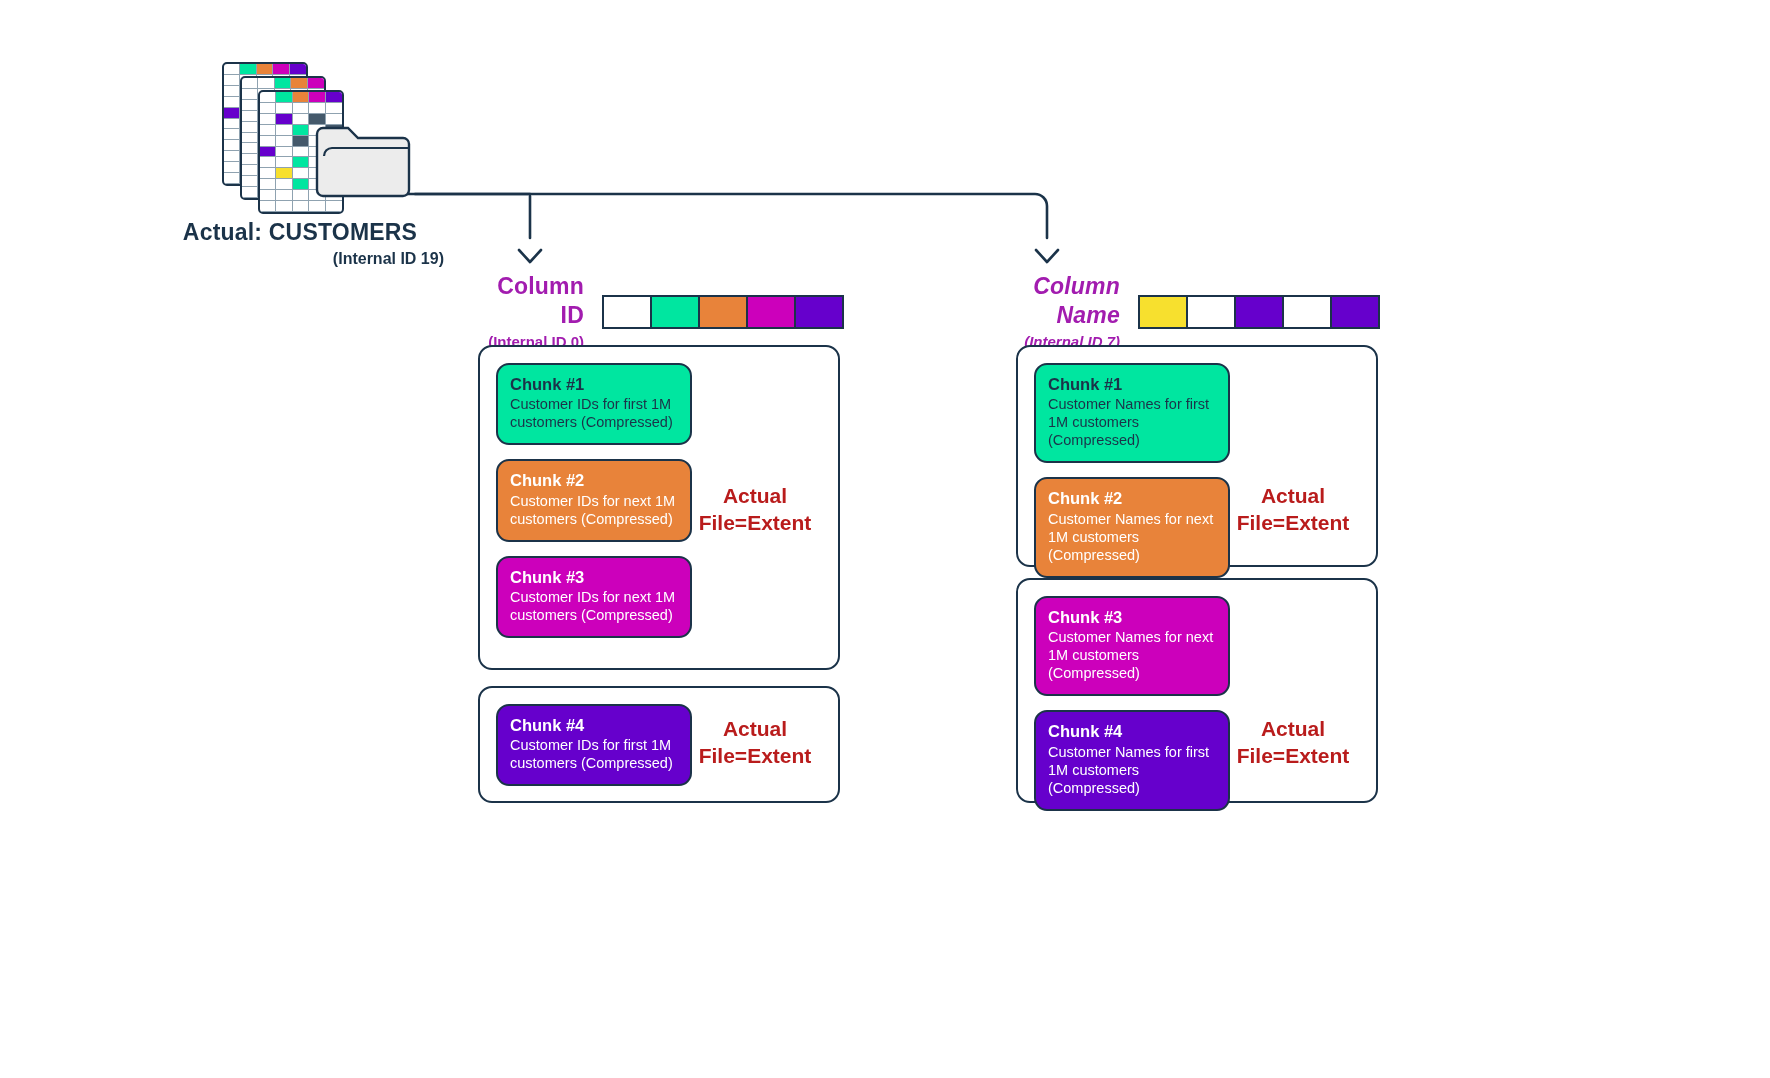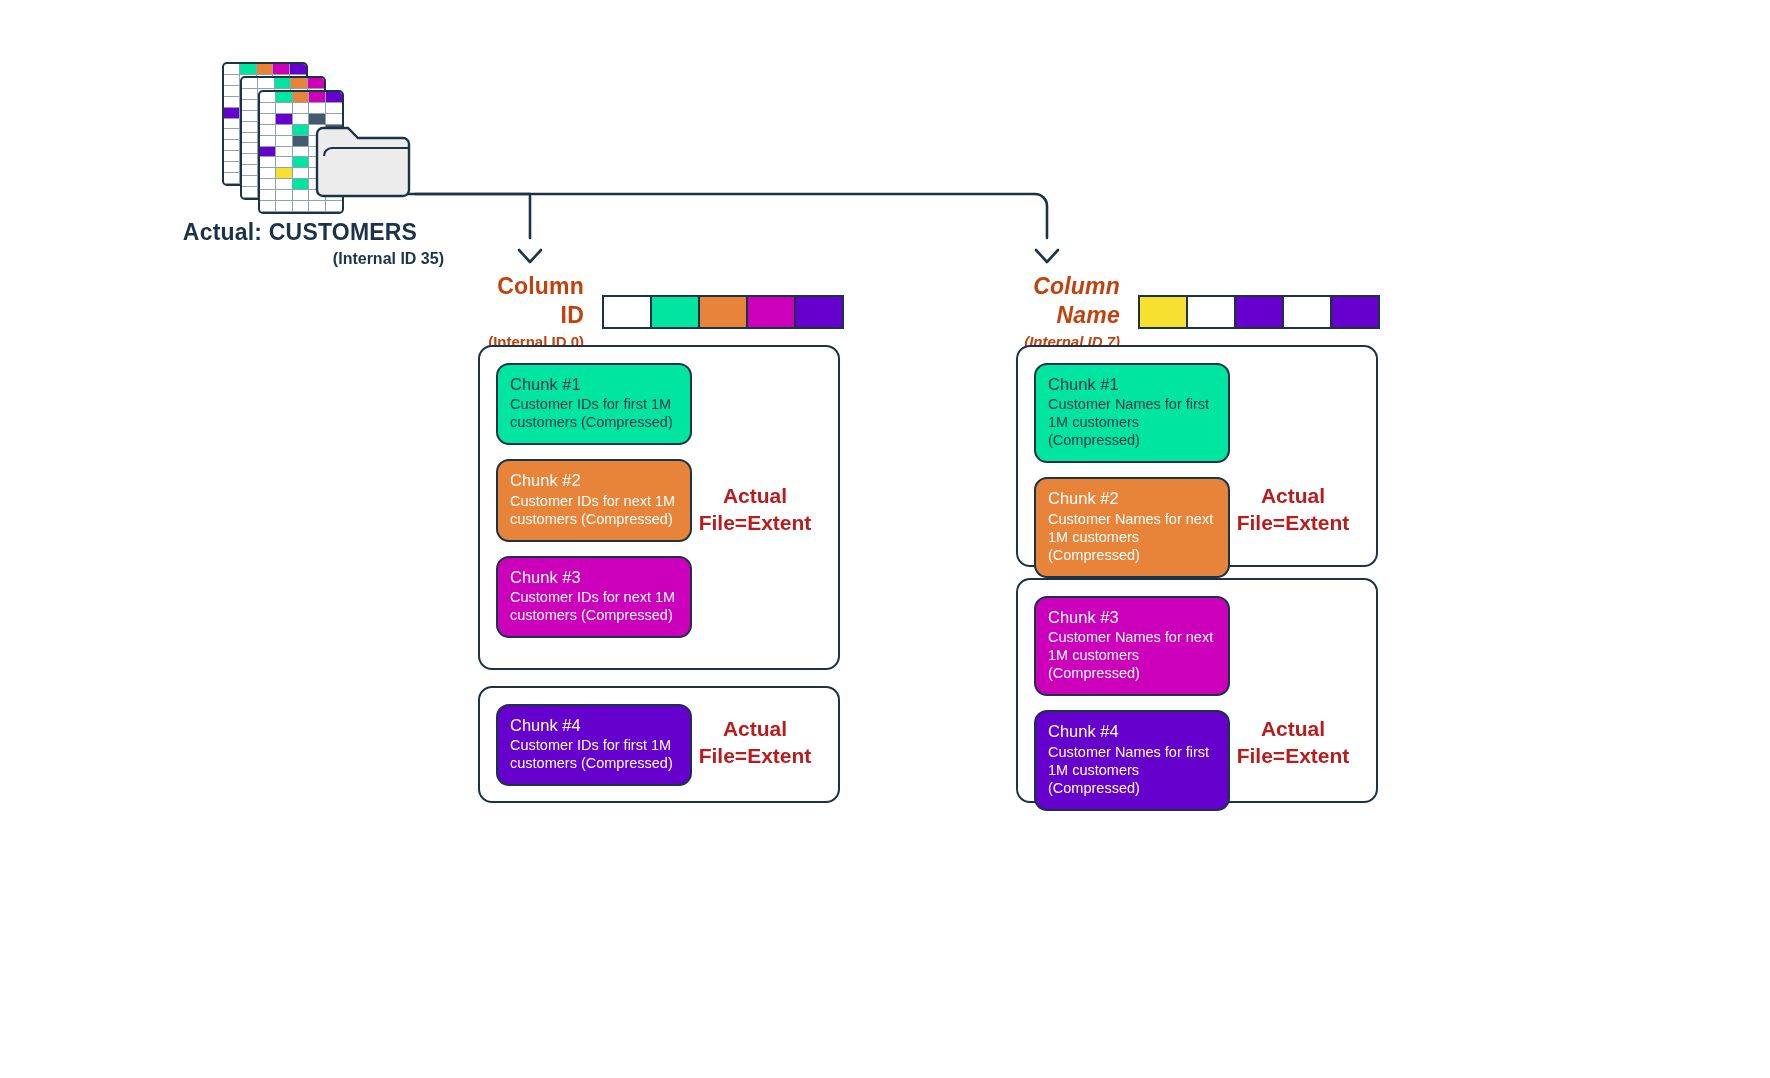--- a/index.html
+++ b/index.html
@@ -74,21 +74,21 @@
   .lbl-sub {
     font-size: 16px;
     font-weight: 700;
     line-height: 1.3;
     margin-top: 2px;
   }
   .lbl-stack .lbl-sub { text-align: right; padding-right: 6px; }
 
   
   .col-head { position: absolute; display: flex; align-items: center; gap: 18px; }
-  .col-head-text { color:#c2410c; text-align: right; }
+  .col-head-text { color:#a21caf; text-align: right; }
   .col-head-text .lbl-main { font-size: 23px; }
   .col-head-text .lbl-sub  { font-size: 15px; text-align: right; }
 
   .colorbar {
     display: flex;
     width: 242px;
     height: 34px;
     border: 2.5px solid #1b3349;
     overflow: hidden;
   }
@@ -116,21 +116,21 @@
     gap: 14px;
   }
   .chunk {
     width: 196px;
     border: 2.5px solid #1b3349;
     border-radius: 13px;
     padding: 9px 11px 11px 12px;
   }
   .chunk-title {
     font-size: 16.5px;
-    font-weight: 400;
+    font-weight: 700;
     line-height: 1.3;
     margin-bottom: 1px;
   }
   .chunk-desc {
     font-size: 14.5px;
     font-weight: 400;
     line-height: 1.24;
   }
   .ink-dark  { color: #1b3349; }
   .ink-light { color: #ffffff; }
@@ -353,21 +353,21 @@
         </div>
     </div>
     <svg class="folder" viewBox="0 0 98 80" xmlns="http://www.w3.org/2000/svg">
       <path d="M3 14 A6 6 0 0 1 9 8 H34 L44 18 H89 A6 6 0 0 1 95 24 V70 A6 6 0 0 1 89 76 H9 A6 6 0 0 1 3 70 Z" fill="#ececec" stroke="#1b3349" stroke-width="2.4"></path>
       <path d="M10 36 A8 8 0 0 1 18 28 H95" fill="none" stroke="#1b3349" stroke-width="2.2"></path>
     </svg>
   </div>
 
   <div class="lbl-stack">
     <div class="lbl-main">Actual: CUSTOMERS</div>
-    <div class="lbl-sub">(Internal ID 35)</div>
+    <div class="lbl-sub">(Internal ID 19)</div>
   </div>
 
   <div class="col-head" id="colhead-id">
     <div class="col-head-text">
       <div class="lbl-main">Column ID</div>
       <div class="lbl-sub">(Internal ID 0)</div>
     </div>
     <div class="colorbar">
         <span style="background: rgb(255, 255, 255);"></span>
         <span style="background: rgb(0, 230, 160);"></span>

